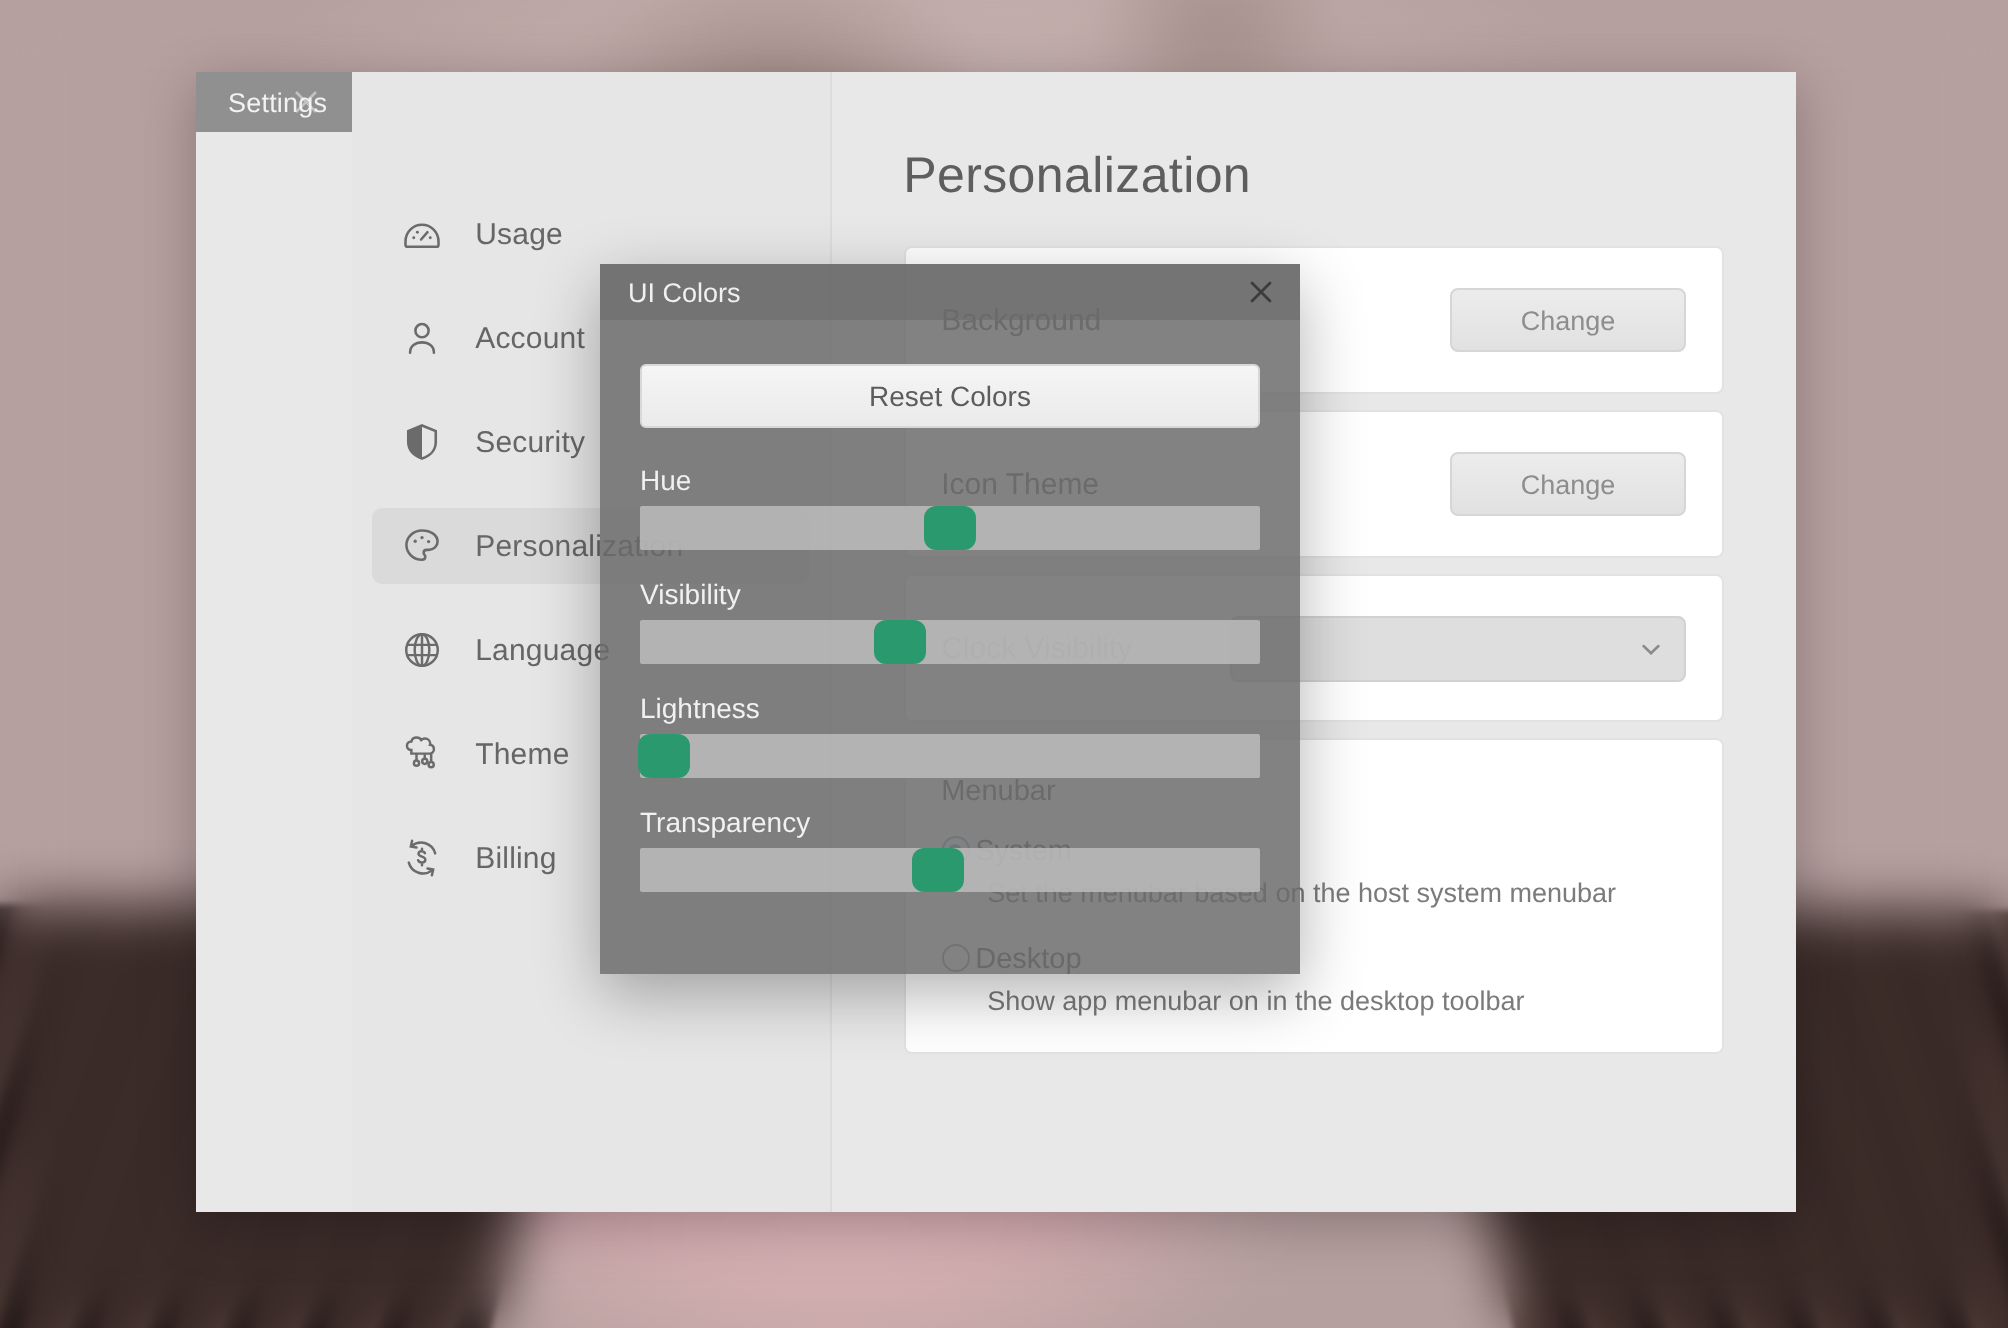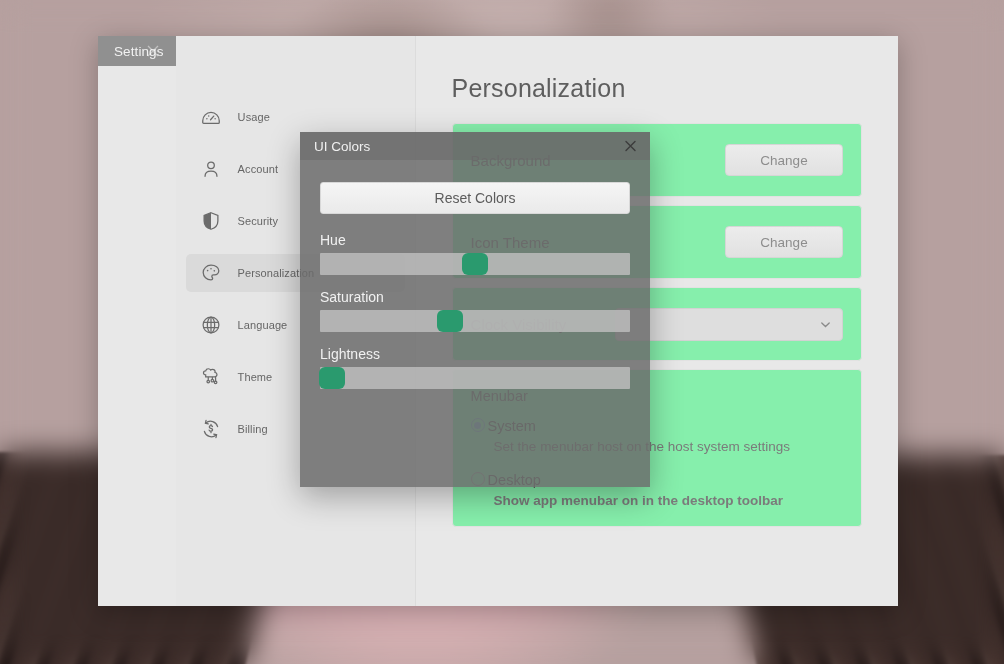--- a/index.html
+++ b/index.html
@@ -85,35 +85,35 @@
   }
   .side-item {
     display: flex; align-items: center; gap: 16px;
     height: 38px; margin: 0 10px 14px 10px;
     padding: 0 14px; border-radius: 5px;
     color: #6d6d6d;
   }
   .side-item.active { background: #dadada; }
   .side-item .ico { width: 22px; height: 22px; flex: 0 0 22px; color: #6b6b6b; display: block; }
   .side-item .ico svg { display: block; }
-  .side-item .lbl { font-size: 11px; color: #666; letter-spacing: .1px; }
+  .side-item .lbl { font-size: 15px; color: #666; letter-spacing: .1px; }
 
   
   #main-panel {
     flex: 1; min-width: 0; position: relative;
     padding: 38px 36px 0 36px;
     background: #e8e8e8;
     overflow: hidden;
   }
   #page-title {
     font-size: 25px; color: #5e5e5e; font-weight: 400;
     letter-spacing: .2px; margin-bottom: 20px;
   }
   .card {
-    background: #86efac;
+    background: #ffffff;
     border: 1px solid #e2e2e2;
     border-radius: 4px;
     margin-bottom: 8px;
     padding: 16px 18px;
     display: flex; align-items: center; justify-content: space-between;
     min-height: 74px;
   }
   .card-label { font-size: 15px; color: #6e6e6e; }
   .btn-change {
     width: 118px; height: 32px;
@@ -145,21 +145,21 @@
     display: flex; align-items: center; justify-content: center;
     flex: 0 0 14px;
   }
   .radio.on { border-color: #7fb4cc; }
   .radio.on::after {
     content: ""; width: 7px; height: 7px; border-radius: 50%;
     background: #7fb4cc;
   }
   .radio-label { font-size: 14.5px; color: #636363; }
   .radio-desc { font-size: 13.5px; color: #7b7b7b; margin: 5px 0 18px 23px; }
-  .radio-desc.last { margin-bottom: 0; font-weight: bold; }
+  .radio-desc.last { margin-bottom: 0; }
   .group-title { font-size: 14.5px; color: #6e6e6e; margin-bottom: 14px; }
 
   
   #ui-colors-dialog {
     position: absolute;
     left: 300px; top: 132px;
     width: 350px; height: 355px;
     box-shadow: 0 10px 30px rgba(0,0,0,.3);
     display: flex; flex-direction: column;
     overflow: hidden;
@@ -336,21 +336,21 @@
         </span>
       </div>
 
       <div class="card card-radio">
         <div class="group-title">Menubar</div>
 
         <div class="radio-row">
           <span class="radio on"></span>
           <span class="radio-label">System</span>
         </div>
-        <div class="radio-desc">Set the menubar host on the host system settings</div>
+        <div class="radio-desc">Set the menubar based on the host system menubar</div>
 
         <div class="radio-row">
           <span class="radio"></span>
           <span class="radio-label">Desktop</span>
         </div>
         <div class="radio-desc last">Show app menubar on in the desktop toolbar</div>
       </div>
     </div>
   </div>
 </div>
@@ -369,27 +369,33 @@
     <button id="reset-colors-btn">Reset Colors</button>
 
     <div class="slider-group">
       <span class="slider-label">Hue</span>
       <div class="slider-track">
         <div class="slider-thumb" style="left: calc(50%); background: rgb(42, 154, 110);"></div>
       </div>
     </div>
 
     <div class="slider-group">
-      <span class="slider-label">Saturation</span>
+      <span class="slider-label">Visibility</span>
       <div class="slider-track">
         <div class="slider-thumb" style="left: calc(42%); background: rgb(42, 154, 110);"></div>
       </div>
     </div>
 
     <div class="slider-group">
       <span class="slider-label">Lightness</span>
       <div class="slider-track">
         <div class="slider-thumb" style="left: calc(4%); background: rgb(42, 154, 110);"></div>
       </div>
     </div>
 
+    <div class="slider-group">
+      <span class="slider-label">Transparency</span>
+      <div class="slider-track">
+        <div class="slider-thumb" style="left: calc(48%); background: rgb(42, 154, 110);"></div>
+      </div>
+    </div>
   </div>
 </div>
 
 </body></html>

